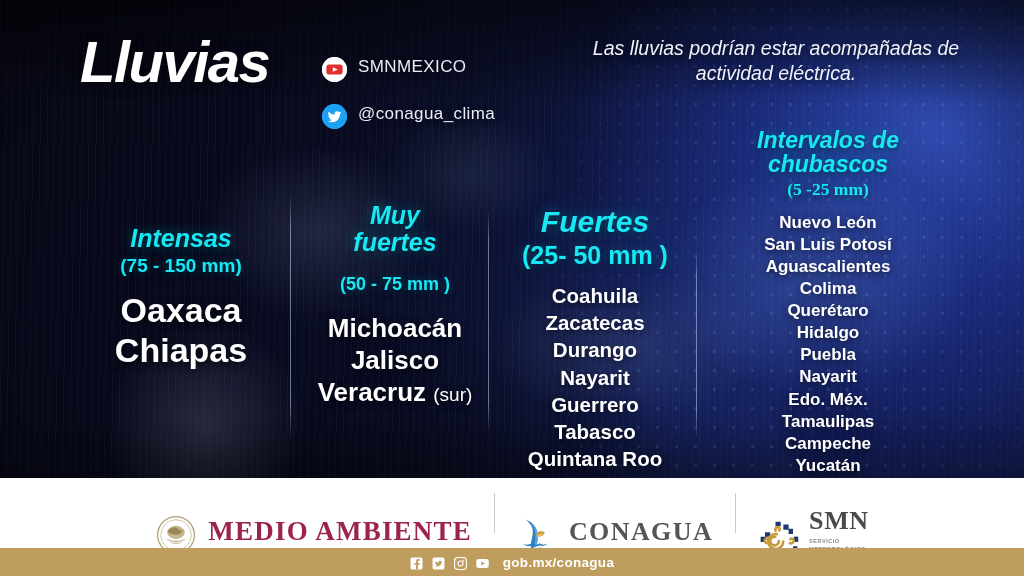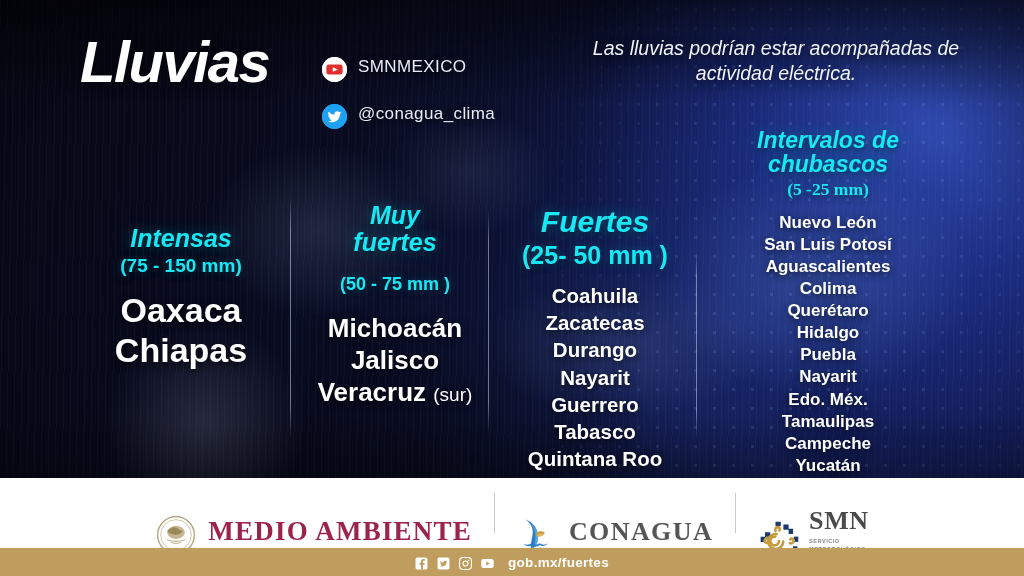--- a/index.html
+++ b/index.html
@@ -354,16 +354,16 @@
         <circle cx="12" cy="12" r="4.6" fill="none" stroke="#fff" stroke-width="2.1"></circle>
         <circle cx="17.6" cy="6.4" r="1.4" fill="#fff"></circle>
       </svg>
     </span>
     <span class="sg-icon">
       <svg viewBox="0 0 24 24" width="13" height="13" aria-hidden="true">
         <rect x="0.5" y="3.5" width="23" height="17" rx="4.5" fill="#fff"></rect>
         <polygon points="9.6,8.2 16.4,12 9.6,15.8" fill="#bf9d5e"></polygon>
       </svg>
     </span>
-    <span class="gob-url">gob.mx/fuertes</span>
+    <span class="gob-url">gob.mx/conagua</span>
   </div>
 
 </div>
 
 </body></html>

